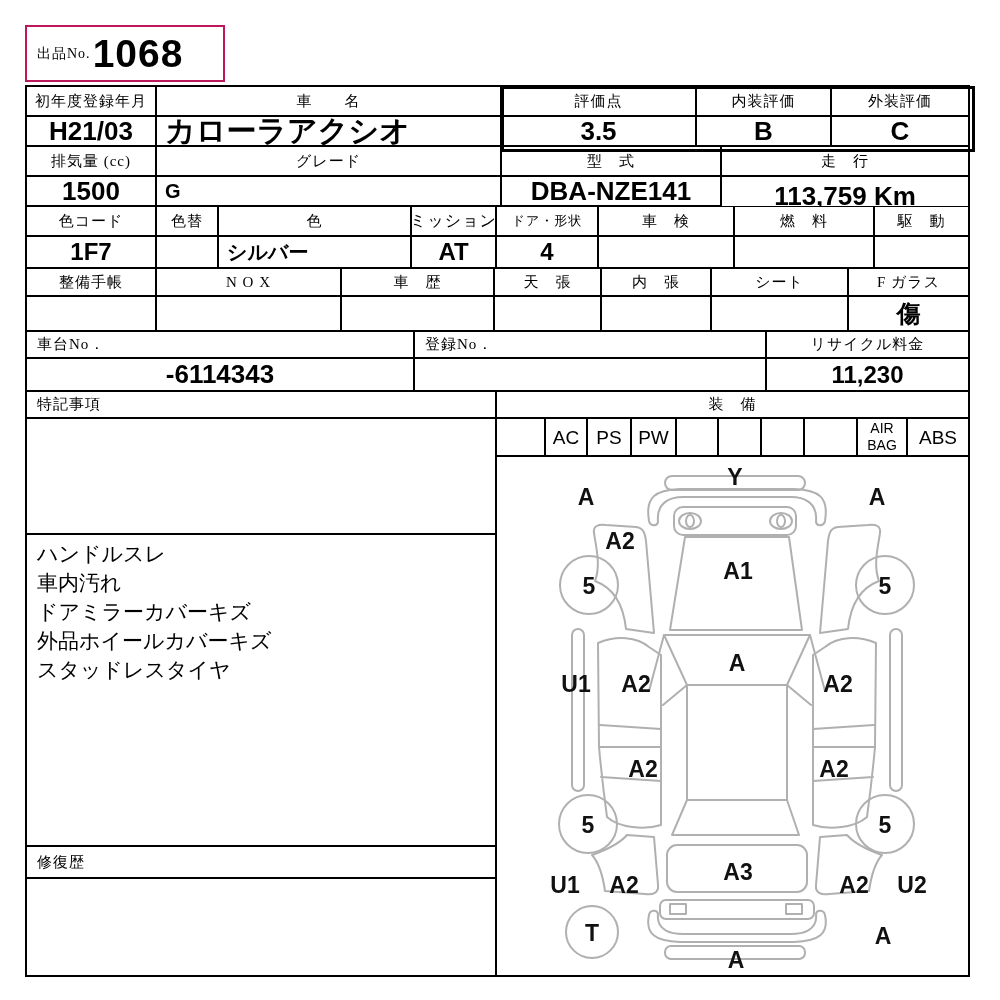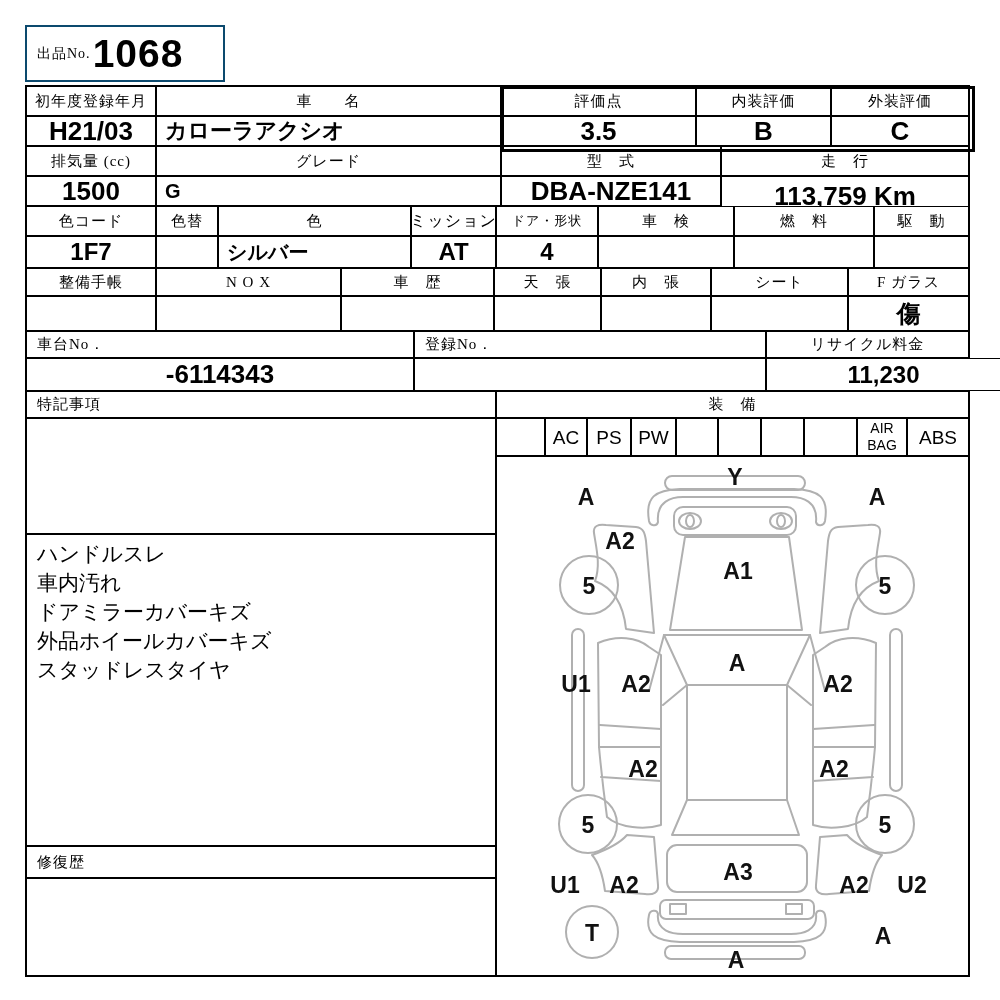--- a/index.html
+++ b/index.html
@@ -1,27 +1,27 @@
 <!DOCTYPE html>
 <html><head>
 <meta charset="utf-8">
 <style>
   html,body{margin:0;padding:0;background:#fff;}
   body{width:1000px;height:1000px;position:relative;font-family:"Liberation Sans",sans-serif;color:#000;}
   .abs{position:absolute;box-sizing:border-box;}
-  #lot-box{left:25px;top:25px;width:200px;height:57px;border:2px solid #0c4a6e;display:flex;align-items:center;padding-left:10px;}
+  #lot-box{left:25px;top:25px;width:200px;height:57px;border:2px solid #be185d;display:flex;align-items:center;padding-left:10px;}
   #lot-box .lbl{font-family:"Liberation Serif",serif;font-size:14px;letter-spacing:1px;}
   #lot-box .num{font-size:39px;font-weight:bold;margin-left:2px;letter-spacing:1px;}
   #sheet{left:25px;top:85px;width:943px;height:890px;border:1px solid #000;position:absolute;box-sizing:content-box;background:#fff;}
   .cell{position:absolute;box-sizing:border-box;border:1px solid #000;overflow:hidden;background:#fff;}
   .hdr{font-family:"Liberation Serif",serif;font-size:15px;display:flex;align-items:center;justify-content:center;letter-spacing:1px;white-space:pre;}
   .hdr.left{justify-content:flex-start;padding-left:10px;}
   .val{font-weight:bold;display:flex;align-items:center;justify-content:center;font-size:24px;}
   .val.left{justify-content:flex-start;padding-left:8px;}
-  .f26{font-size:26px;} .f22{font-size:22px;} .f20{font-size:20px;}
+  .f26{font-size:26px;} .f22{font-size:30px;} .f20{font-size:20px;}
   .score-frame{position:absolute;border:3px solid #000;pointer-events:none;z-index:5;background:transparent;}
   .notes-text{font-weight:normal;display:block;padding:4px 10px;font-size:21px;line-height:29px;}
   .equip{display:flex;align-items:center;justify-content:center;font-size:19px;text-align:center;line-height:17px;}
   .equip.small{font-size:14px;}
   svg text{font-family:"Liberation Sans",sans-serif;font-weight:bold;font-size:23px;fill:#111;text-anchor:middle;}
 </style>
 </head>
 <body>
 
 <div id="lot-box" class="abs">
@@ -82,21 +82,21 @@
   <div class="cell hdr" style="left:685px;top:182px;width:137px;height:28px">シート</div>
   <div class="cell val" style="left:685px;top:210px;width:137px;height:35px"></div>
   <div class="cell hdr" style="left:822px;top:182px;width:121px;height:28px">F ガラス</div>
   <div class="cell val" style="left:822px;top:210px;width:121px;height:35px">傷</div>
 
   <div class="cell hdr left" style="left:0;top:245px;width:388px;height:27px">車台No．</div>
   <div class="cell val f26" style="left:0;top:272px;width:388px;height:33px">-6114343</div>
   <div class="cell hdr left" style="left:388px;top:245px;width:352px;height:27px">登録No．</div>
   <div class="cell val" style="left:388px;top:272px;width:352px;height:33px"></div>
   <div class="cell hdr" style="left:740px;top:245px;width:203px;height:27px">リサイクル料金</div>
-  <div class="cell val" style="left:740px;top:272px;width:235px;height:33px">11,230</div>
+  <div class="cell val" style="left:740px;top:272px;width:203px;height:33px">11,230</div>
 
   <div class="cell hdr left" style="left:0;top:305px;width:470px;height:27px">特記事項</div>
   <div class="cell" style="left:0;top:332px;width:470px;height:116px"></div>
   <div class="cell notes-text" style="left:0;top:448px;width:470px;height:312px">
     <div>ハンドルスレ</div>
     <div>車内汚れ</div>
     <div>ドアミラーカバーキズ</div>
     <div>外品ホイールカバーキズ</div>
     <div>スタッドレスタイヤ</div>
   </div>

